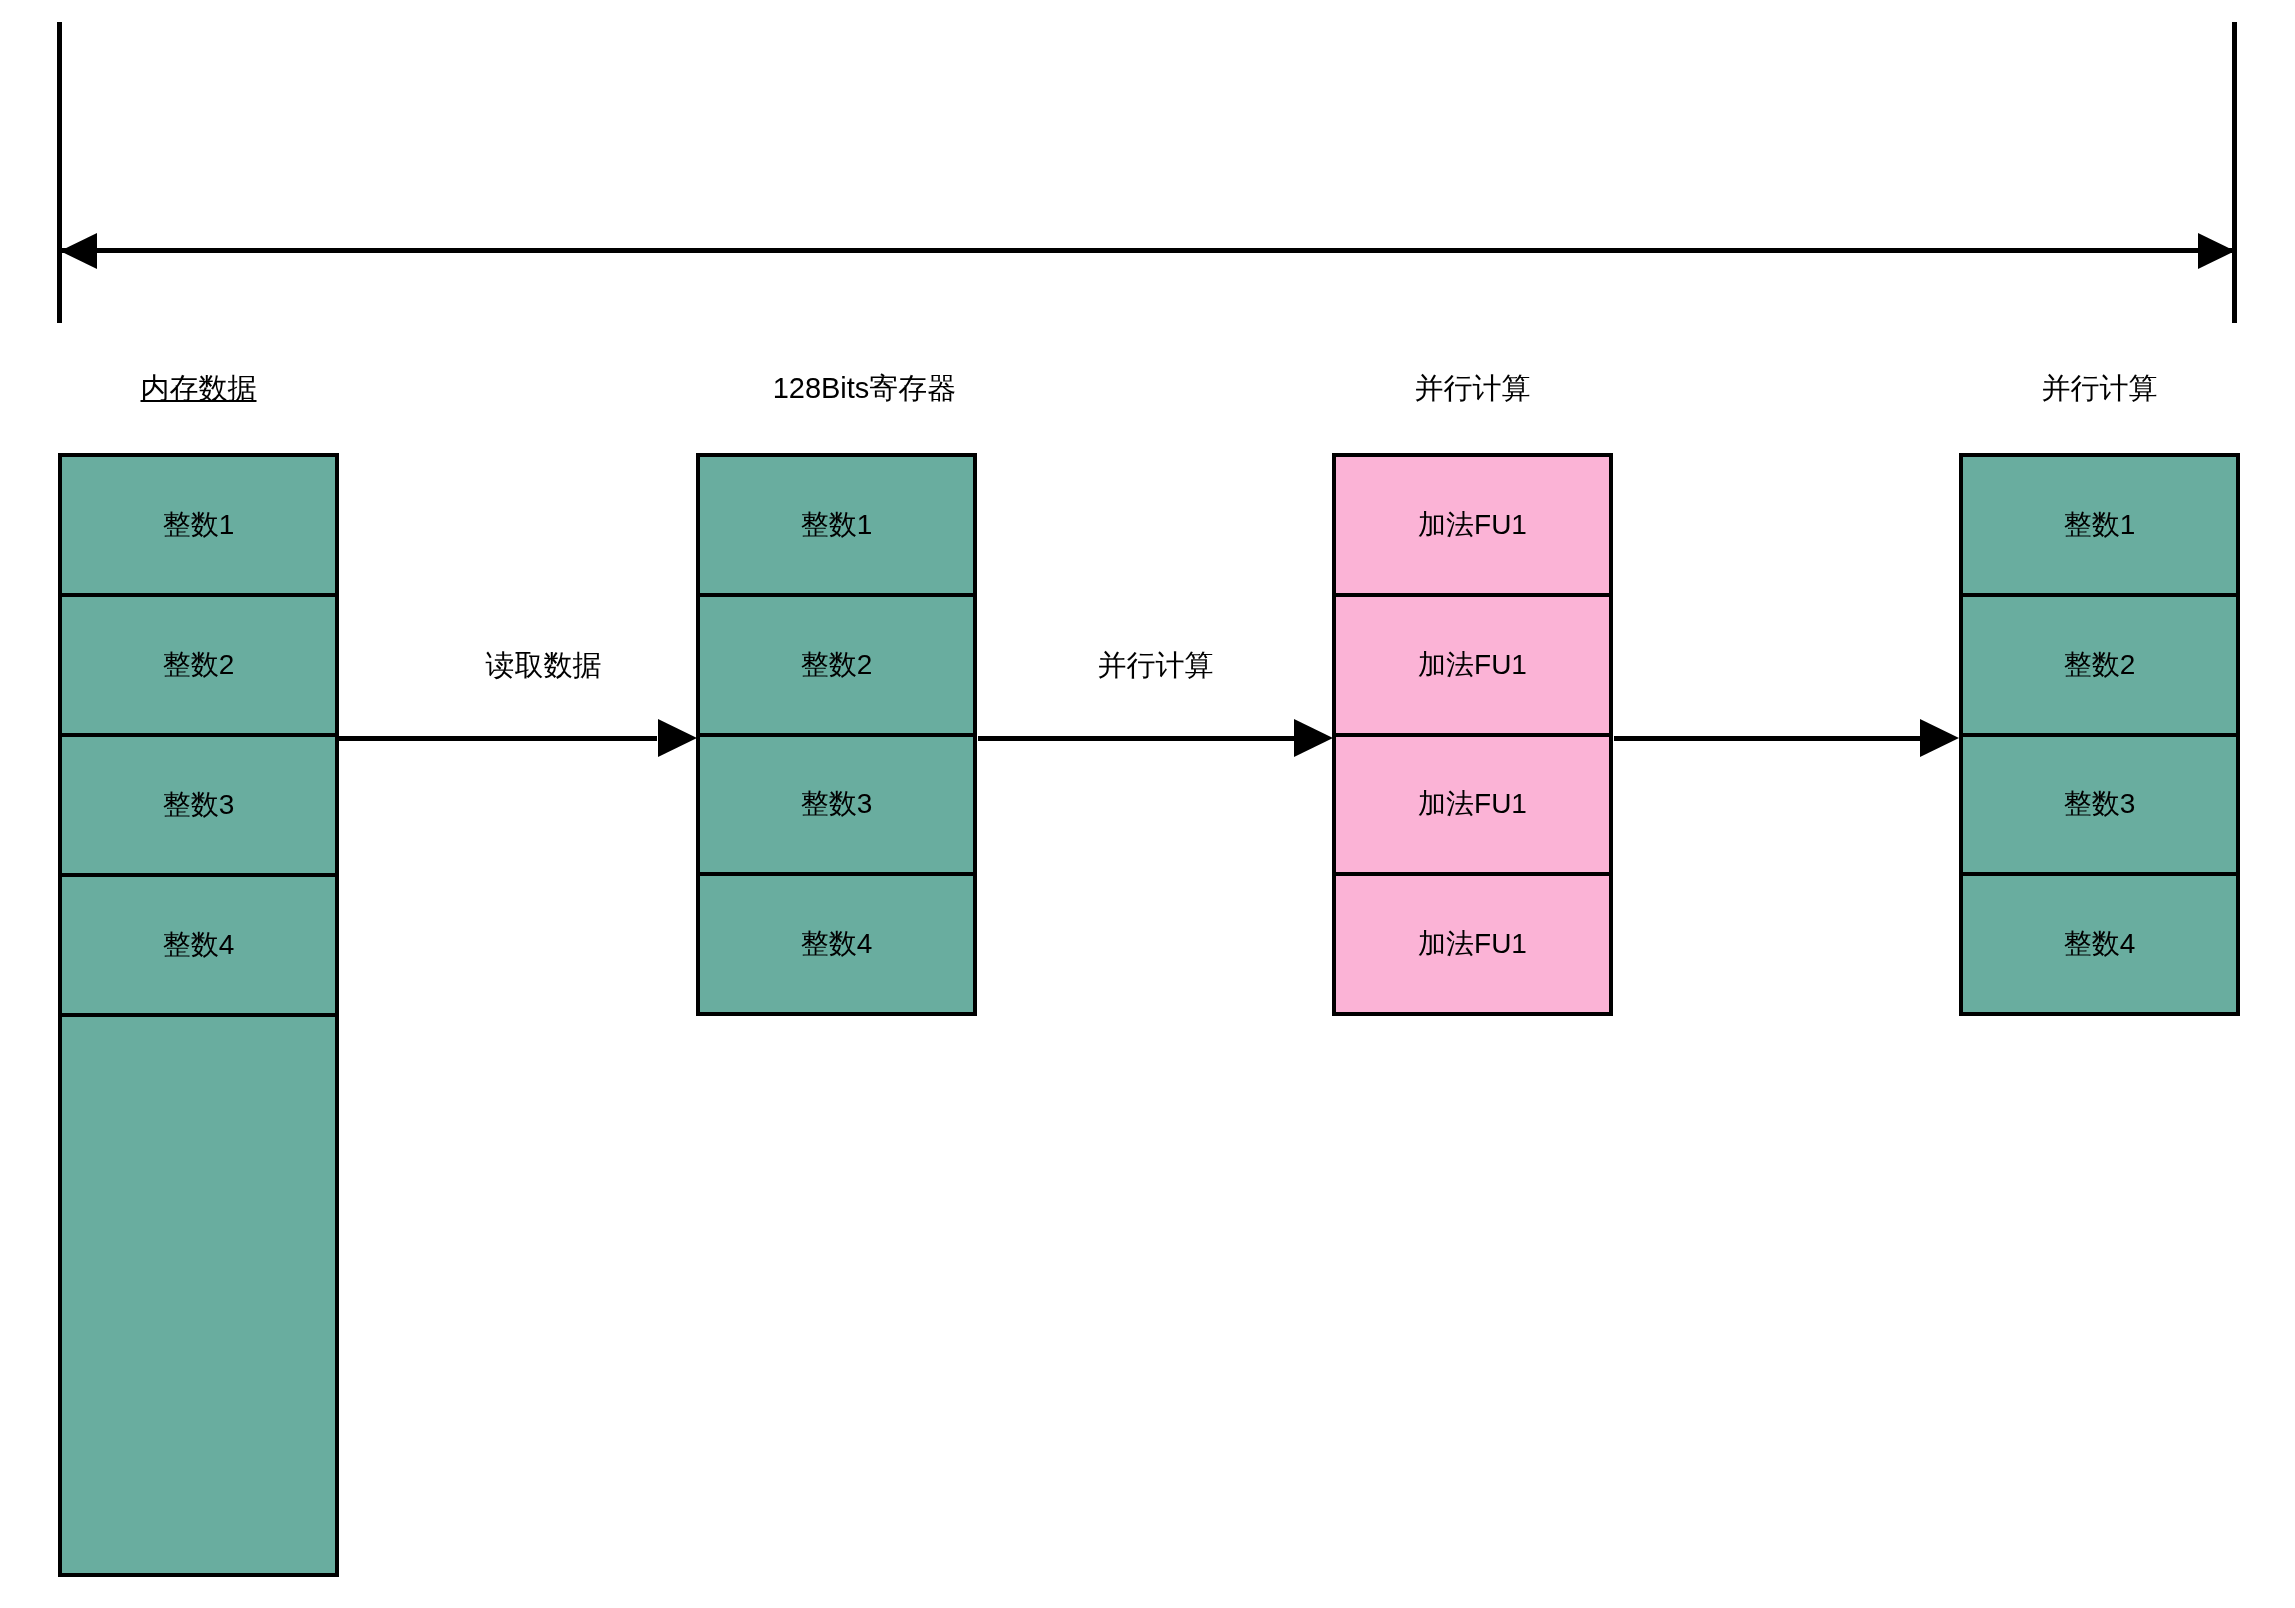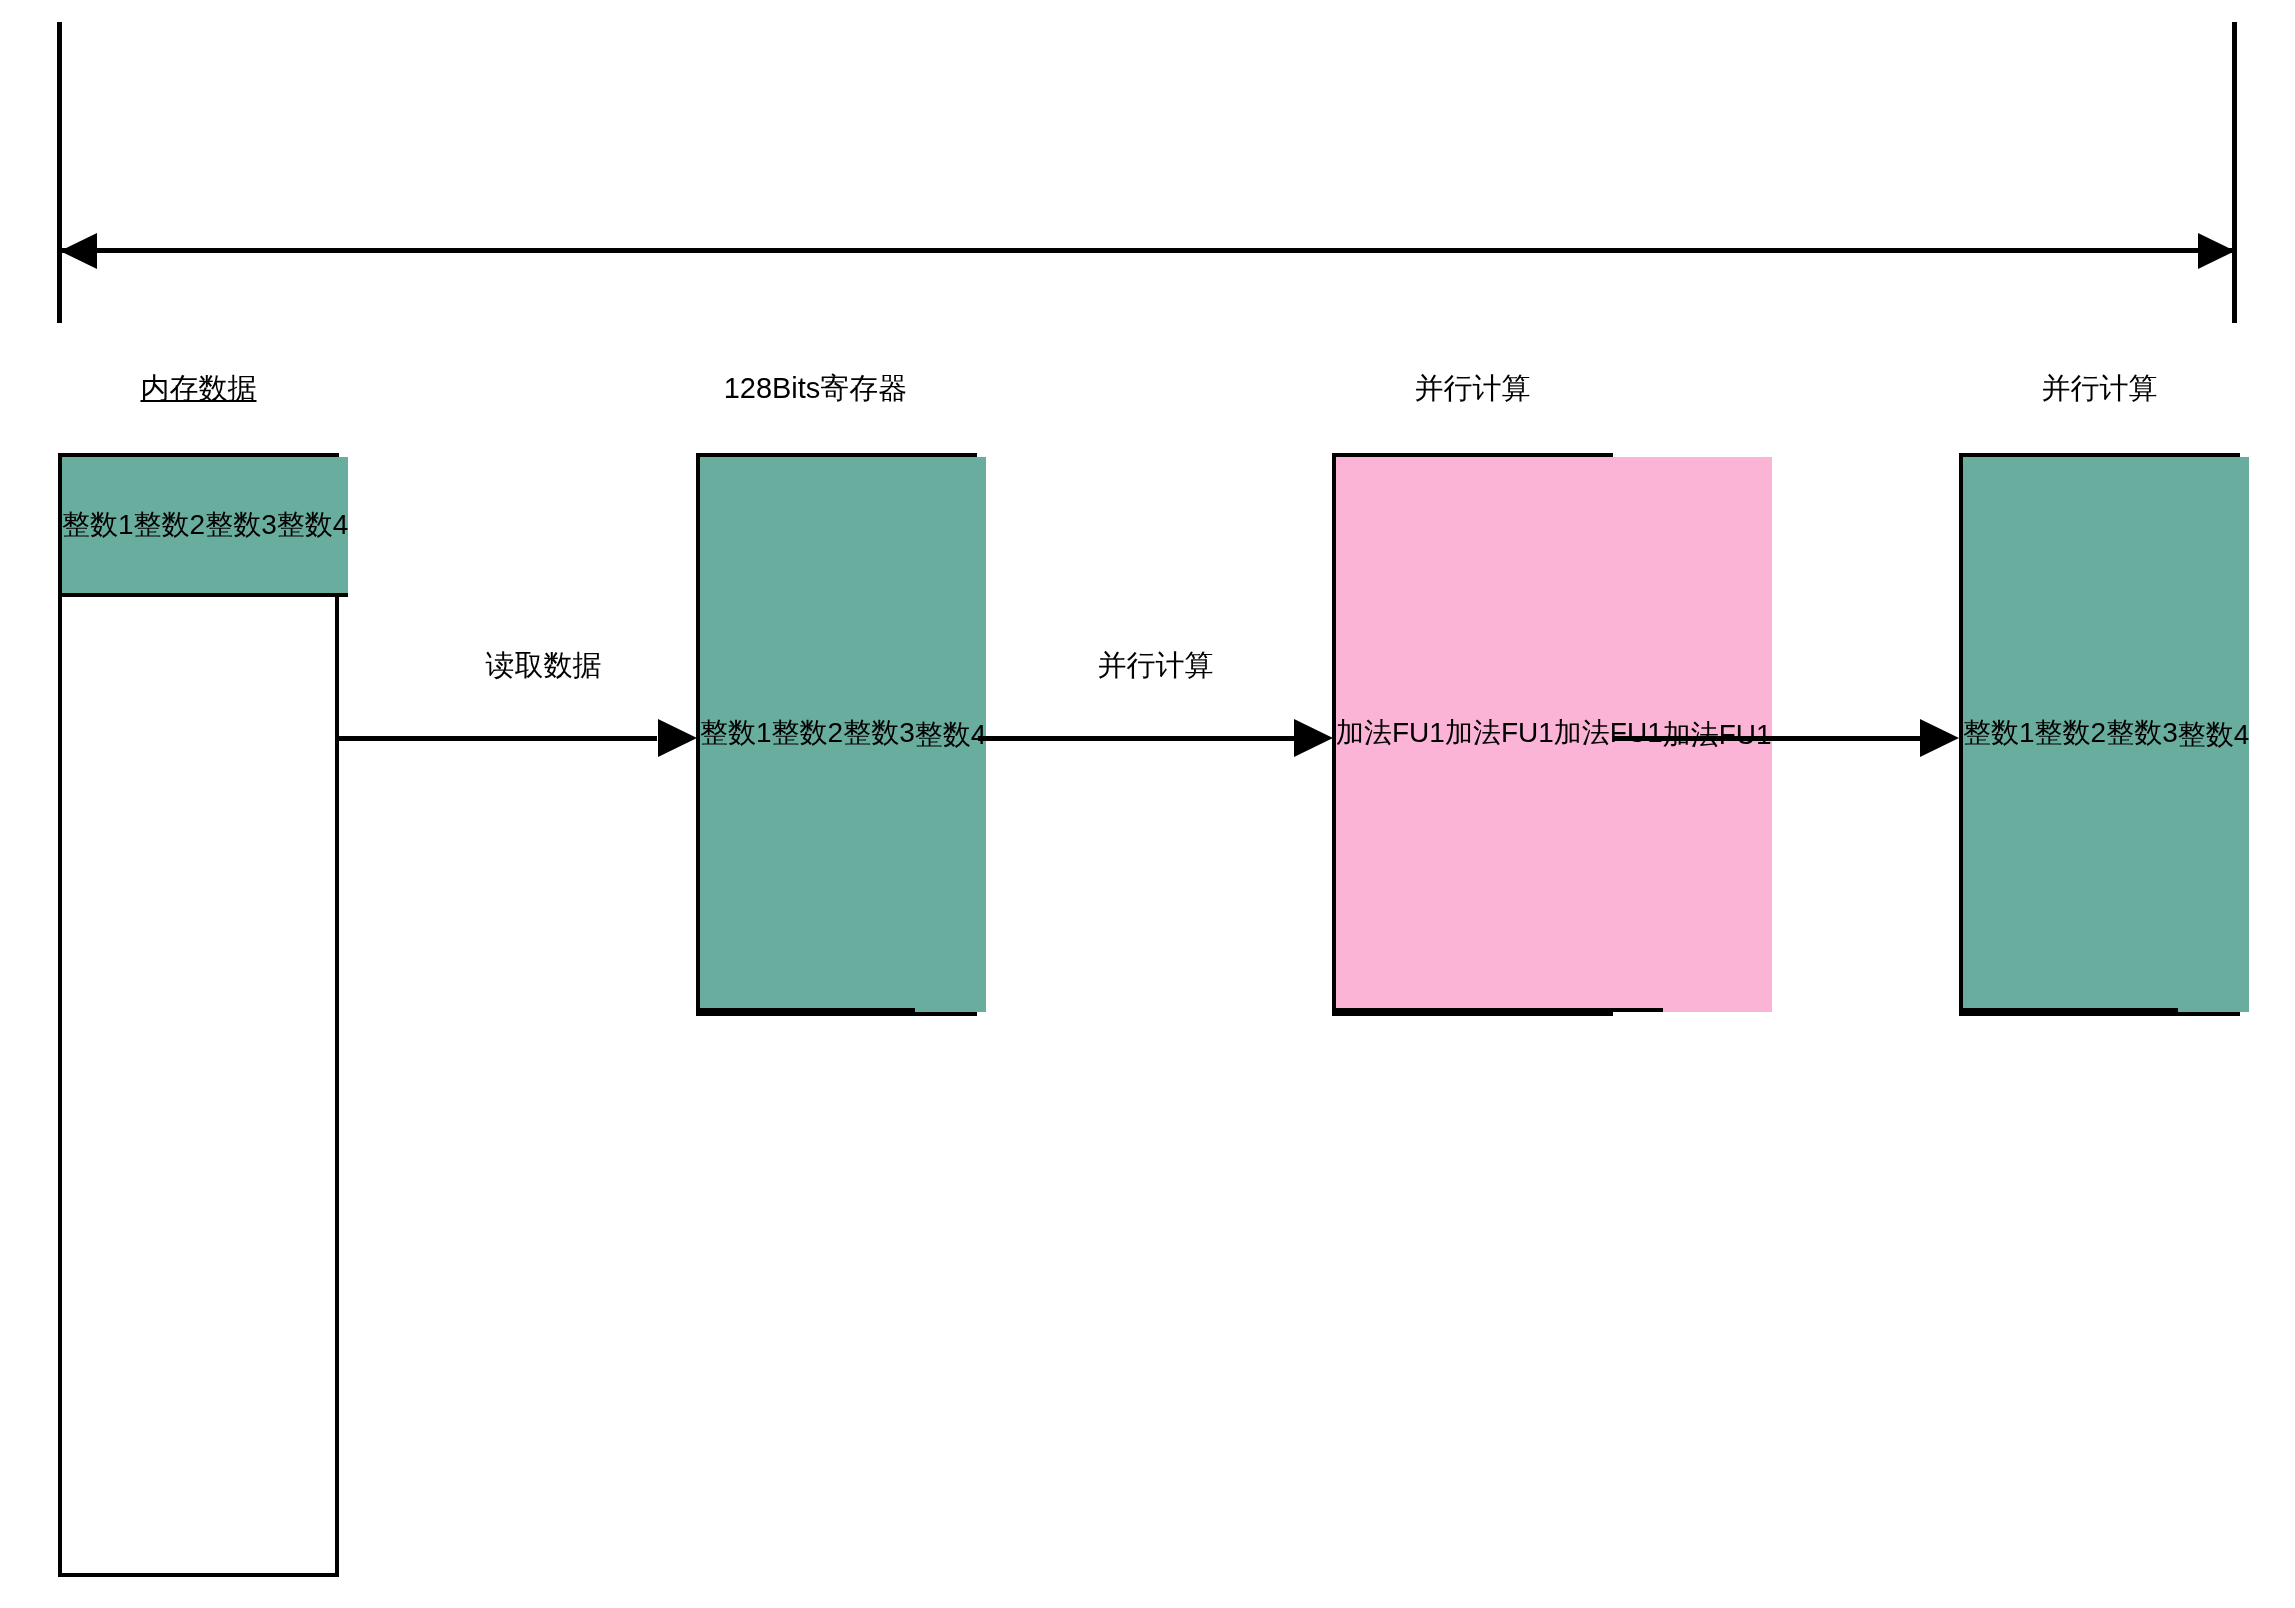--- a/index.html
+++ b/index.html
@@ -64,21 +64,21 @@
     color: #000000;
     white-space: nowrap;
   }
 
   
   .stack {
     position: absolute;
     box-sizing: border-box;
     border: 4.6px solid #000000;
     display: flex;
-    flex-direction: row;
+    flex-direction: column;
     text-align: right;
   }
   .cell {
     box-sizing: border-box;
     display: flex;
     align-items: center;
     justify-content: center;
     font-size: 28px;
     color: #000000;
     border-bottom: 4.6px solid #000000;
@@ -118,21 +118,21 @@
 
 <div id="canvas">
 
   <div class="span-bar span-end-left"></div>
   <div class="span-bar span-end-right"></div>
   <div class="span-line"></div>
   <div class="span-arrow span-arrow-left"></div>
   <div class="span-arrow span-arrow-right"></div>
 
   <div class="col-header" style="left:58px; width:281px;text-decoration:underline;">内存数据</div>
-  <div class="col-header" style="left:675px; width:281px;">128Bits寄存器</div>
+  <div class="col-header" style="left:724px; width:281px;">128Bits寄存器</div>
   <div class="col-header" style="left:1332px; width:281px;">并行计算</div>
   <div class="col-header" style="left:1959px; width:281px;">并行计算</div>
 
   <div class="stack" style="left:58px; top:453px; width:281px; height:1124px;">
     <div class="cell green" style="height:140px;">整数1</div>
     <div class="cell green" style="height:140px;">整数2</div>
     <div class="cell green" style="height:140px;">整数3</div>
     <div class="cell green" style="height:140px;">整数4</div>
     <div class="cell green empty" style="flex:1;"></div>
   </div>

